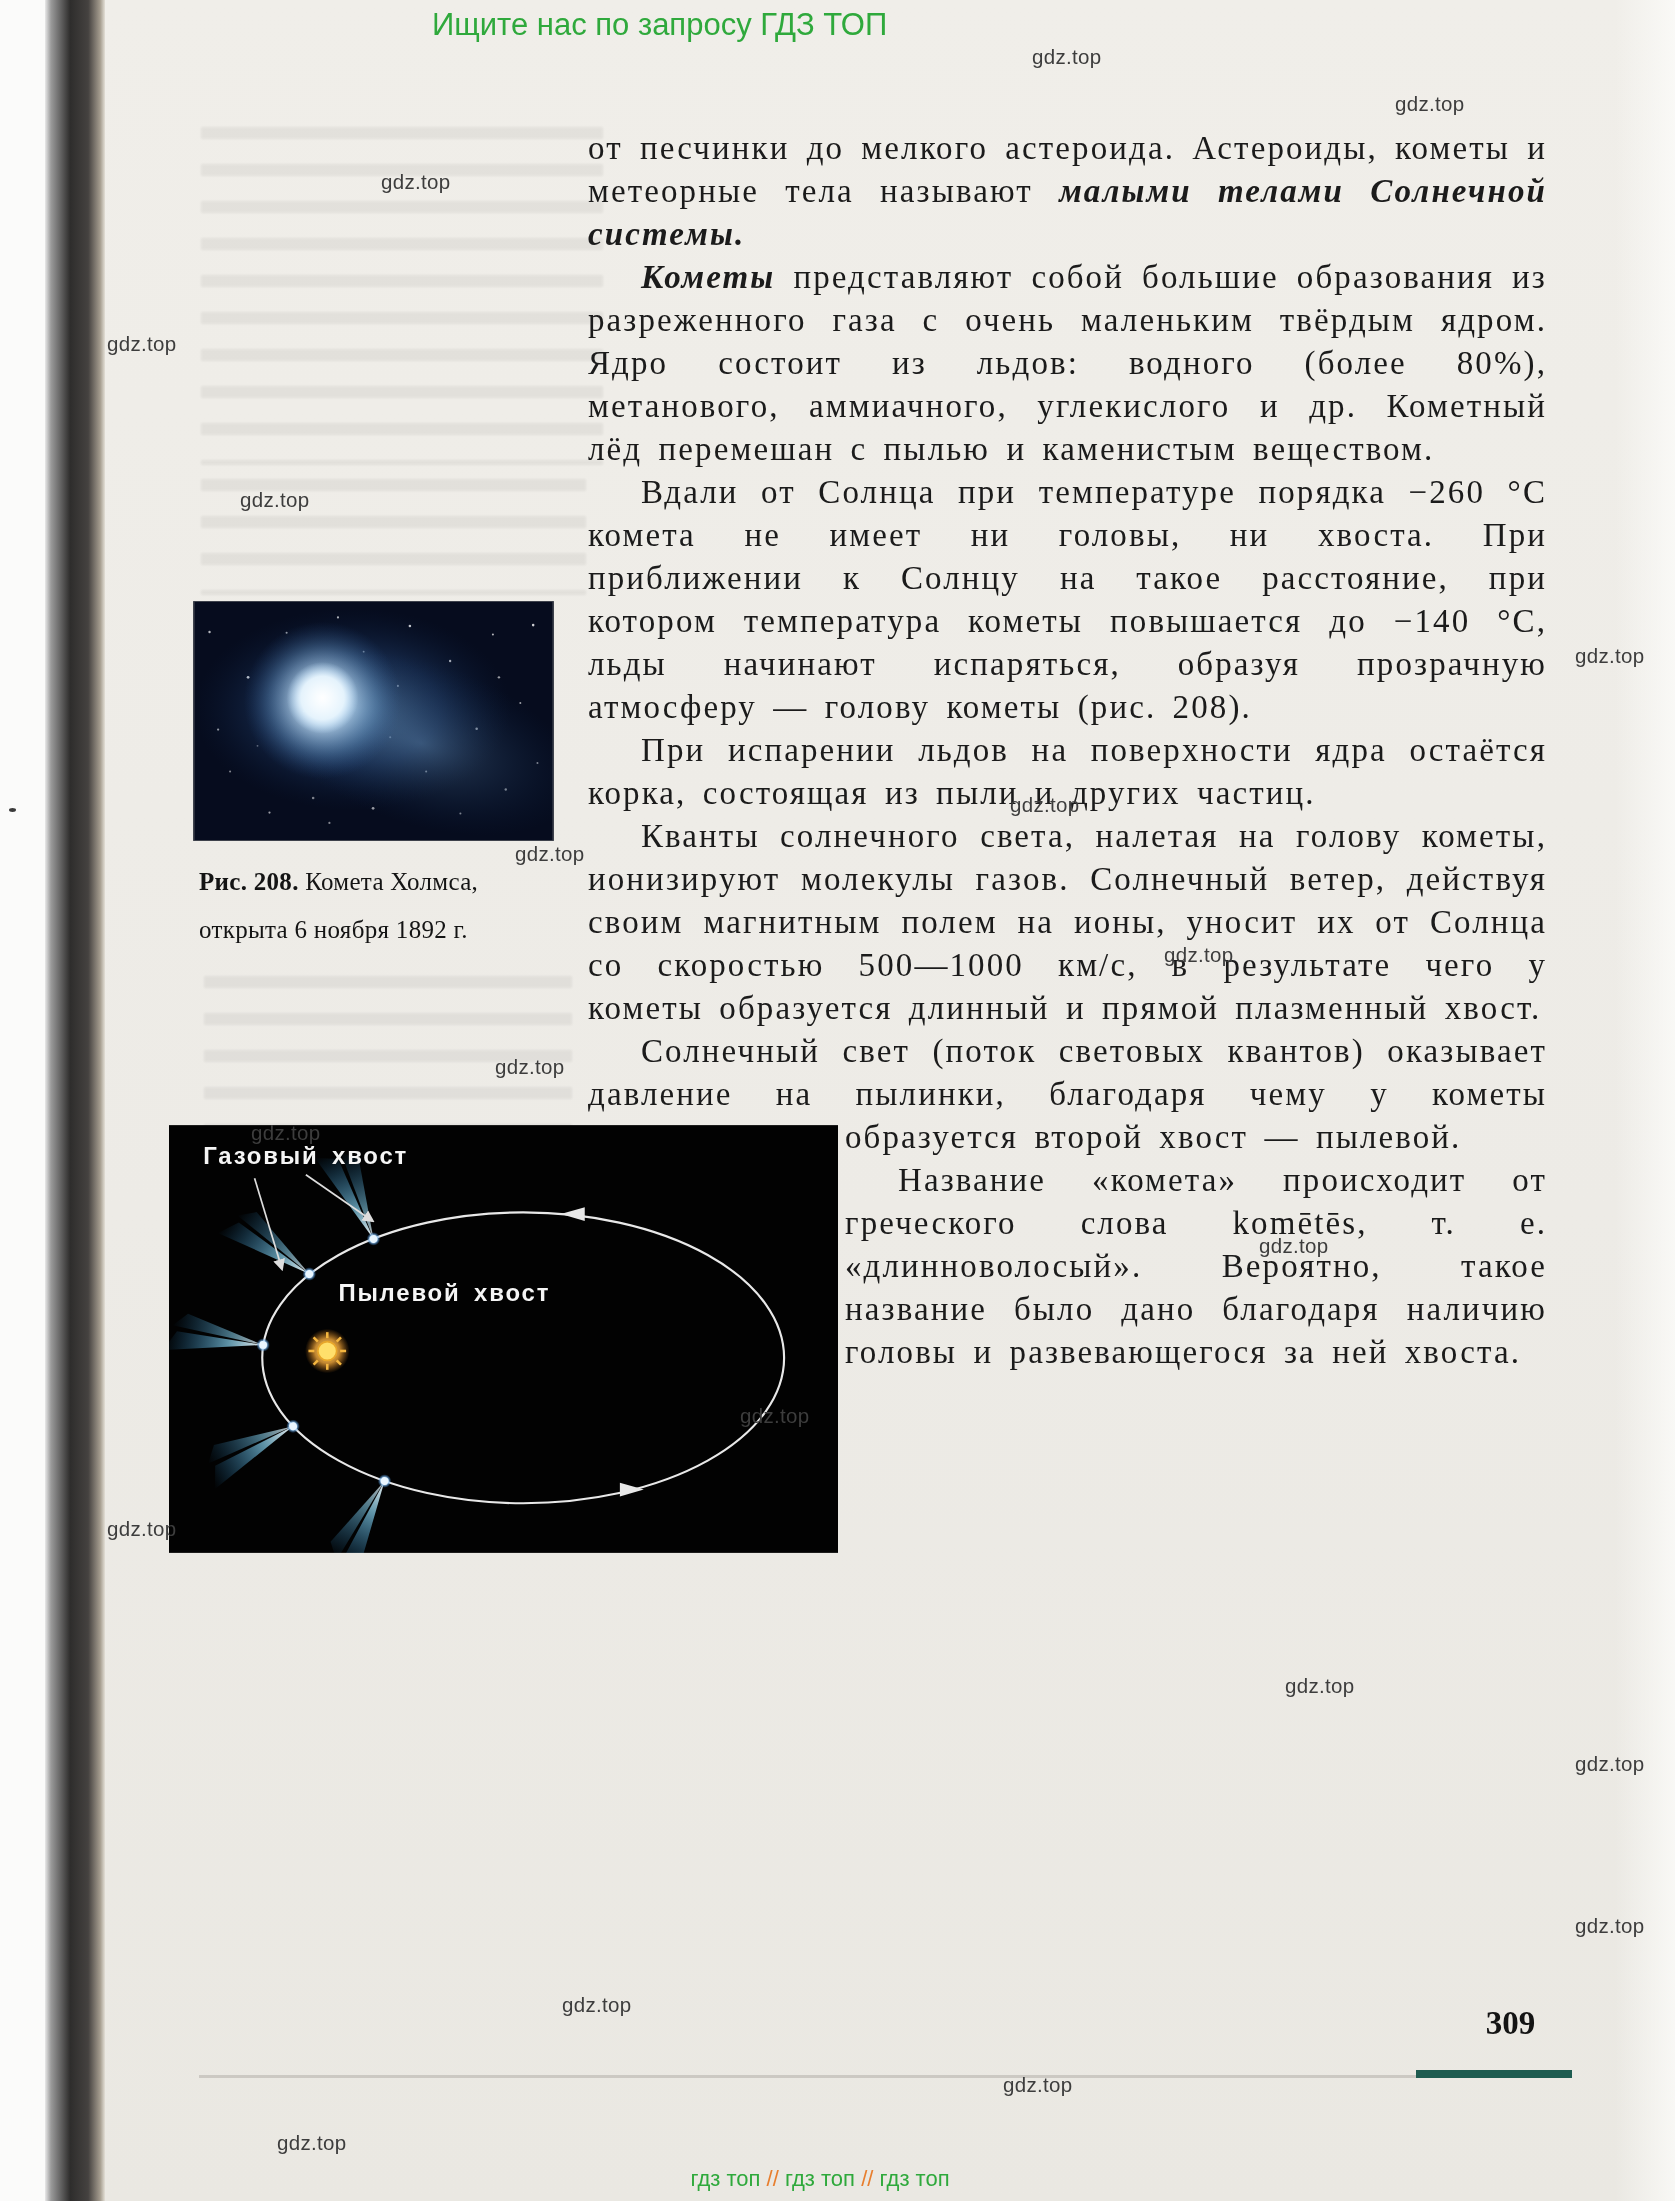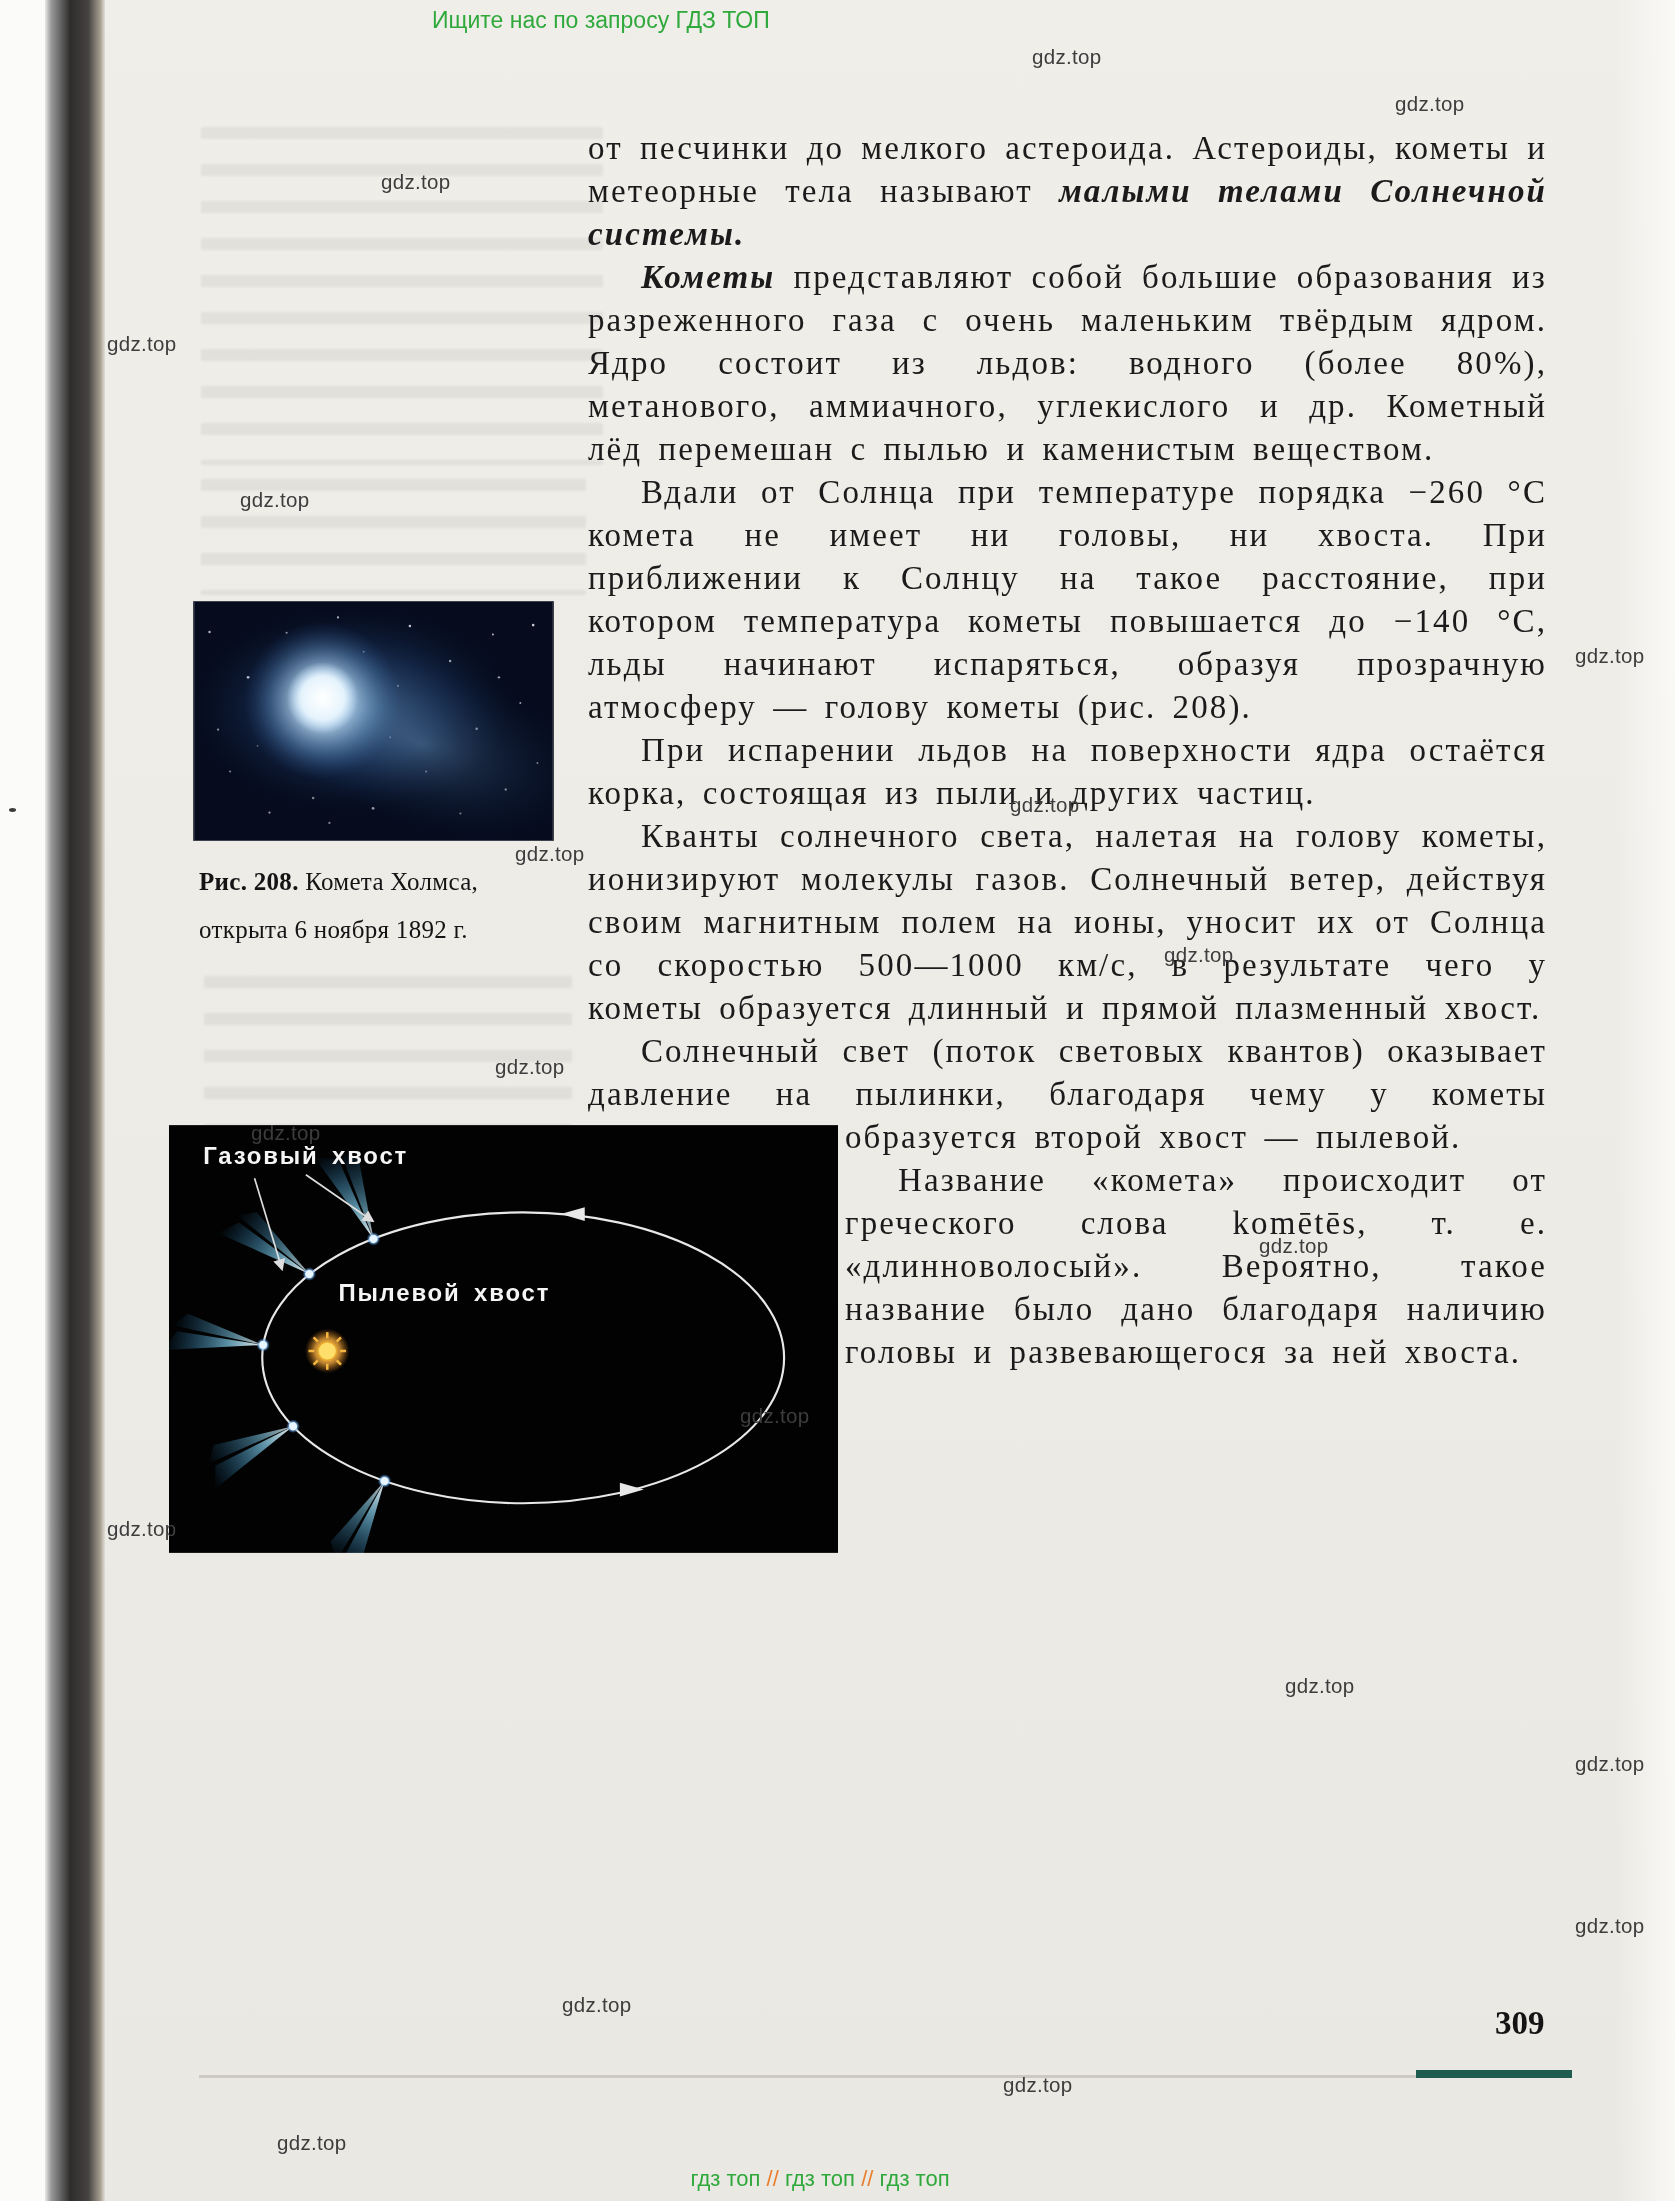--- a/index.html
+++ b/index.html
@@ -12,21 +12,21 @@
   .right-light{position:absolute;right:0;top:0;width:60px;height:100%;z-index:1;
     background:linear-gradient(90deg,rgba(255,255,255,0),rgba(252,252,250,.8))}
 
   .bleed{position:absolute;z-index:2;opacity:.055;filter:blur(1.1px);
     background:repeating-linear-gradient(180deg,#1a1a1a 0 12px,transparent 12px 37px)}
   .artifact-dot{position:absolute;left:8.6px;top:808px;width:7.7px;height:4.3px;background:#3a3a3a;border-radius:50%;z-index:3}
 
   .wm{position:absolute;font-family:"Liberation Sans",sans-serif;font-size:20.5px;color:#3d3d3d;
     letter-spacing:0.3px;z-index:8;white-space:nowrap}
   .wm-green{position:absolute;left:432px;top:6.8px;font-family:"Liberation Sans",sans-serif;
-    font-size:23px;color:#2fa93c;z-index:8;white-space:nowrap}
+    font-size:31px;color:#2fa93c;z-index:8;white-space:nowrap}
   .bottom-wm{position:absolute;left:820px;top:2166px;transform:translateX(-50%);
     font-family:"Liberation Sans",sans-serif;font-size:22px;z-index:8;white-space:nowrap}
   .bottom-wm .g{color:#2fa93c}
   .bottom-wm .o{color:#e87e2d}
 
   .text-col{position:absolute;left:588px;top:127px;width:959px;z-index:4;
     font-size:33px;line-height:43px;letter-spacing:2.1px;word-spacing:6px;
     text-align:justify;color:#1b1b1b}
   .para{text-indent:53px}
   .para.no-indent{text-indent:0}
@@ -36,21 +36,21 @@
     box-shadow:0 0 0 0.9px #2a2f3a}
   .fig208 svg{display:block;width:359px;height:238px}
   .cap{font-size:25px;line-height:48px;letter-spacing:0.3px;word-spacing:normal;
     text-align:left;text-indent:0;color:#141414}
   .cap208{position:absolute;left:199px;top:858px;width:295px;z-index:4}
 
   .fig209{float:left;width:629px;margin:8.6px 47px 6.8px -419px}
   .fig209 svg{display:block;width:669px;height:428px}
   .fig209 figcaption{margin-top:13.7px;padding-left:5.1px;width:599px}
 
-  .pageno{position:absolute;left:1495px;top:2005px;width:163px;text-align:left;
+  .pageno{position:absolute;left:1429px;top:2005px;width:163px;text-align:center;
     font-size:33px;font-weight:bold;color:#141414;z-index:4}
   .rule{position:absolute;left:199px;top:2075px;width:1373px;height:2.6px;background:#ccc9c3;z-index:4}
   .rule-accent{position:absolute;left:1416px;top:2070px;width:156px;height:7.7px;background:#1e5c50;z-index:5}
 </style>
 </head>
 <body>
 
 <div class="page">
   <div class="edge-white"></div>
   <div class="spine"></div>

